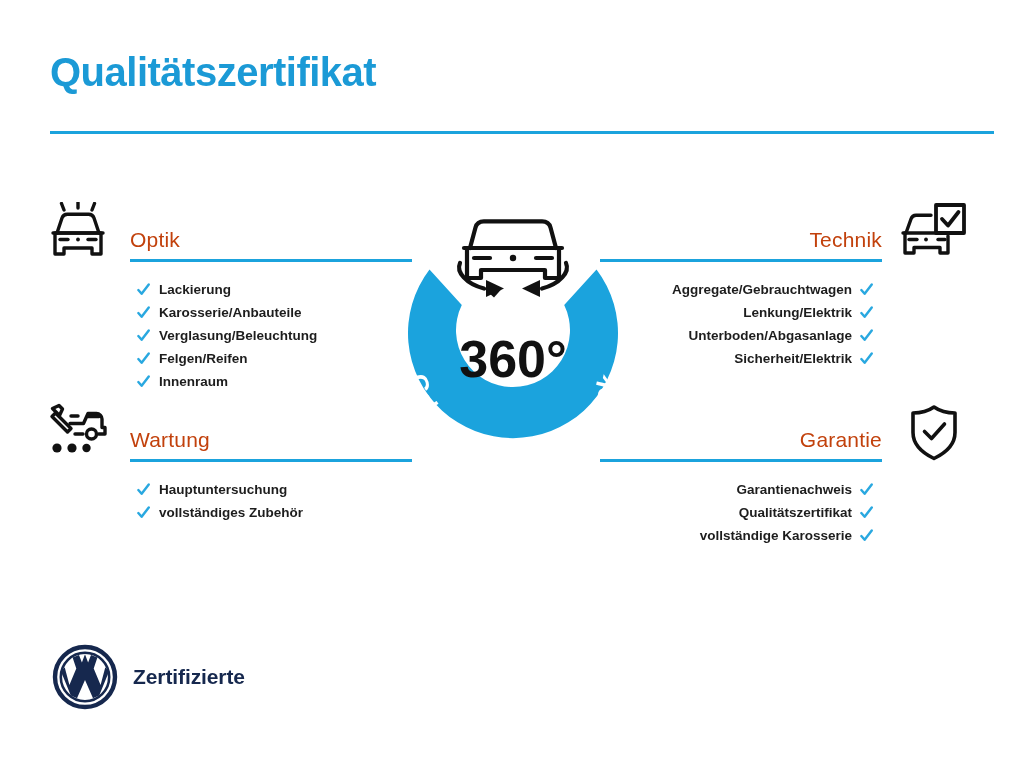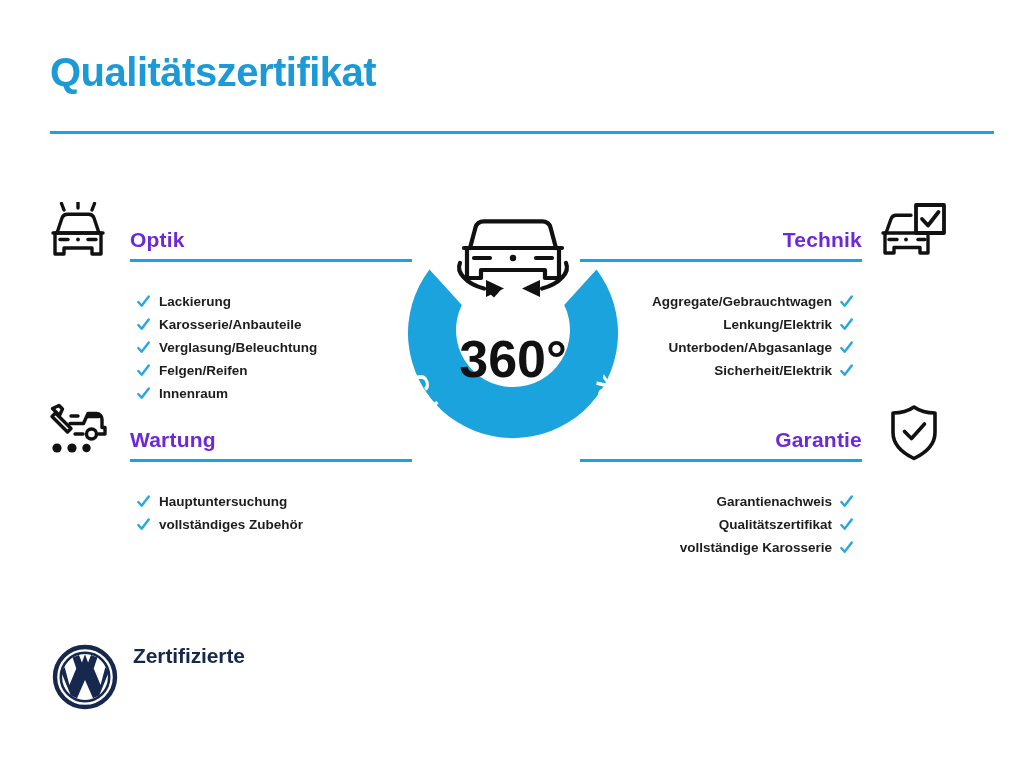--- a/index.html
+++ b/index.html
@@ -41,21 +41,21 @@
     height: 3px;
     background: #1ba3dd;
   }
 
   
   .column {
     position: absolute;
     width: 370px;
   }
   #col-left  { left: 42px;  top: 200px; }
-  #col-right { left: 580px; top: 200px; }
+  #col-right { left: 600px; top: 200px; }
 
   .section { position: relative; }
   #section-optik    { margin-top: 0px;   height: 200px; }
   #section-wartung  { margin-top: 0px;   height: 150px; }
   #section-technik  { margin-top: 0px;   height: 200px; }
   #section-garantie { margin-top: 0px;   height: 150px; }
 
   
   .sec-head {
     position: relative;
@@ -70,41 +70,41 @@
     color: #111111;
   }
   .left .sec-icon  { left: 0px; }
   .right .sec-icon { right: 0px; }
   .sec-icon svg { display: block; width: 100%; height: 100%; }
 
   .sec-title {
     position: absolute;
     bottom: 20px;
     font-size: 21px;
-    font-weight: 700;
-    color: #6d28d9;
+    font-weight: 400;
+    color: #c2410c;
     letter-spacing: 0.2px;
     white-space: nowrap;
   }
   .left  .sec-title { left: 88px; }
   .right .sec-title { right: 88px; }
 
   .sec-rule {
     position: absolute;
     bottom: 10px;
     height: 3px;
     background: #1ba3dd;
   }
   .left  .sec-rule { left: 88px;  right: 0px; }
   .right .sec-rule { left: 0px;   right: 88px; }
 
   
   .check-list {
     list-style: none;
-    margin-top: 18px;
+    margin-top: 6px;
   }
   .check-item {
     display: flex;
     align-items: center;
     font-size: 13.5px;
     font-weight: 600;
     color: #1d1d1d;
     line-height: 1;
     height: 23px;
     white-space: nowrap;
@@ -132,20 +132,21 @@
     height: 290px;
   }
   #badge svg { display: block; width: 100%; height: 100%; }
 
   
   #vw-lockup {
     position: absolute;
     left: 52px;
     top: 644px;
     display: flex;
+    align-items: center;
   }
   #vw-mark { width: 66px; height: 66px; flex: 0 0 66px; }
   #vw-mark svg { display: block; width: 100%; height: 100%; }
   #vw-wordmark {
     margin-left: 15px;
     color: #16284e;
     font-size: 21px;
     font-weight: 700;
     line-height: 1.18;
     letter-spacing: -0.1px;

